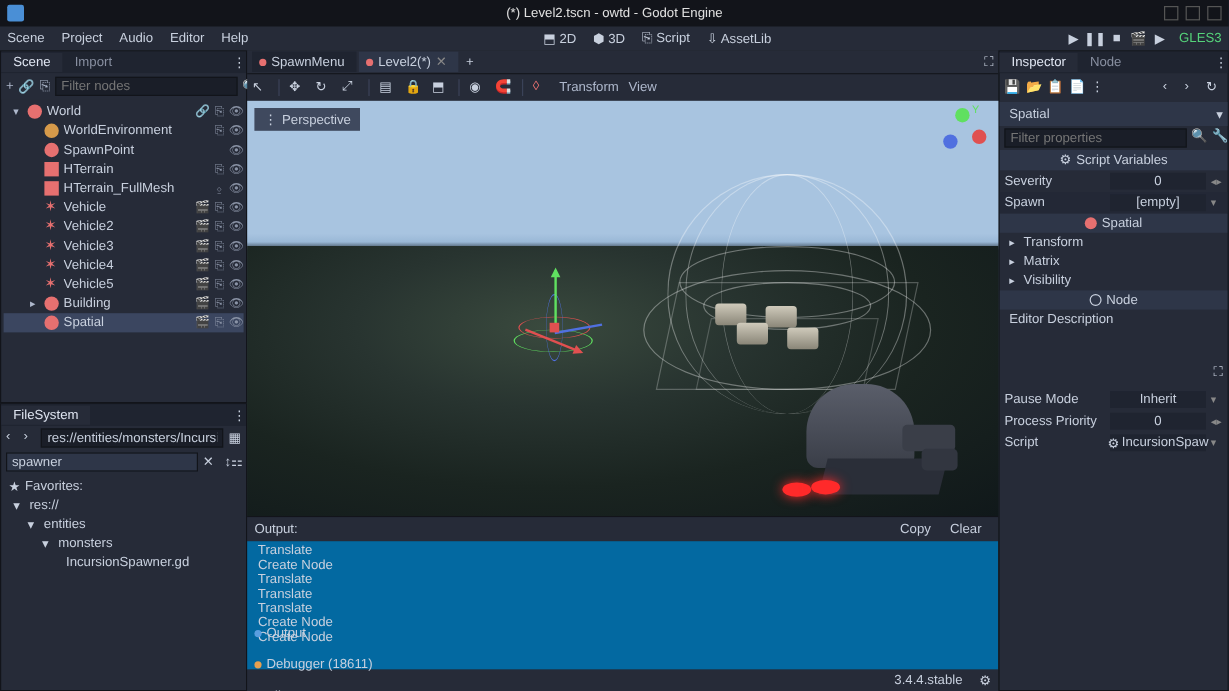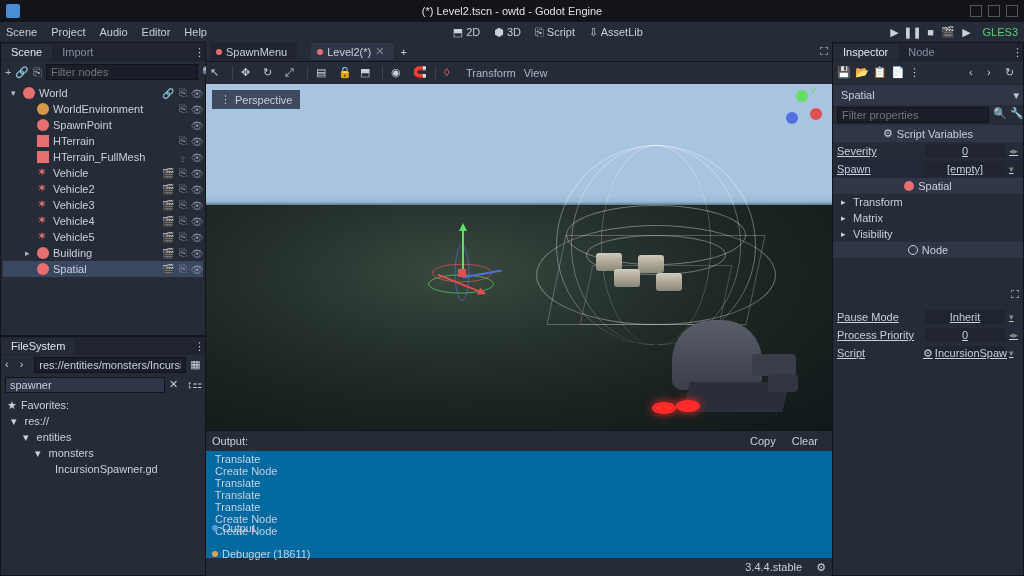--- a/index.html
+++ b/index.html
@@ -46,21 +46,21 @@
 .left-col .scene-dock { flex:1; min-height:0; }
 .left-col .fs-dock { height:240px; }
 .fs-dock .pathrow { display:flex; align-items:center; gap:4px; padding:2px 4px; }
 .fs-dock .pathrow .pbtn { width:14px; height:14px; }
 .fs-dock .pathrow input { flex:1; background:#1a1e28; border:1px solid #12141a; color:#c8d0de; padding:1px 4px; height:16px; }
 .fs-tree { flex:1; overflow:auto; padding:2px; }
 .fs-row { display:flex; align-items:center; height:16px; gap:4px; padding-left:4px; }
 .fs-row.selected { background:#3b4660; }
 .center-col { flex:1; display:flex; flex-direction:column; min-height:0; }
 .center-top { height:20px; display:flex; align-items:center; background:#262b38; border-bottom:1px solid #12141a; padding:0 4px; gap:6px; }
-.center-top .scene-tabs { display:flex; gap:14px; }
+.center-top .scene-tabs { display:flex; gap:2px; }
 .center-top .stab { padding:2px 10px 2px 6px; background:#1f2430; display:flex; align-items:center; gap:4px; }
 .center-top .stab.active { background:#2e3648; }
 .center-top .stab .dot { width:6px; height:6px; border-radius:50%; }
 .center-top .stab .x { color:#888; }
 .center-top .flex1 { flex:1; }
 .viewport-tools { height:22px; display:flex; align-items:center; background:#262b38; padding:0 4px; gap:8px; }
 .viewport-tools .tbtn { width:14px; height:14px; }
 .viewport-tools .sep { width:1px; height:14px; background:#3a4258; }
 .viewport-tools .txtbtn { color:#aeb8cc; }
 .viewport { flex:1; position:relative; background:linear-gradient(to bottom,#a8c4e0 0%,#a8c4e0 32%,#9ab8d6 34%,#2a3642 36%,#1a2228 100%); min-height:0; }
@@ -114,21 +114,21 @@
 .bottom-tabs .dot { width:6px; height:6px; border-radius:50%; }
 .bottom-tabs .flex1 { flex:1; }
 .right-col { width:192px; display:flex; flex-direction:column; }
 .insp-head { height:24px; display:flex; align-items:center; padding:0 4px; gap:4px; }
 .insp-head .ib { width:14px; height:14px; }
 .insp-head .flex1 { flex:1; }
 .insp-node { height:20px; display:flex; align-items:center; gap:4px; padding:0 4px; background:#2e3648; }
 .insp-filter { padding:2px 4px; display:flex; gap:4px;justify-content:space-between; }
 .insp-filter input { flex:1; background:#1a1e28; border:1px solid #12141a; color:#c8d0de; padding:1px 4px; height:16px; }
 .sect-hdr { background:#2e3648; text-align:center; padding:2px; color:#c8d0de; display:flex; align-items:center; justify-content:center; gap:4px; }
-.prop-row { display:flex; align-items:center; height:18px; padding:0 4px; gap:4px;text-decoration:underline; }
+.prop-row { display:flex; align-items:center; height:18px; padding:0 4px; gap:4px; }
 .prop-row .plabel { flex:1; }
 .prop-row .pval { width:80px; text-align:center; background:#1f2430; height:14px; display:flex; align-items:center; justify-content:center; }
 .prop-row .arrows { width:10px; color:#888; font-size:9px; }
 .prop-row.dim { background:#232836; }
 .cat-row { display:flex; align-items:center; padding:2px 8px; gap:4px; }
 .cat-row .carrow { width:8px; font-size:9px; }
 .insp-body { flex:1; overflow:auto; }
 .flex1{flex:1;}
 </style>
 </head>
@@ -547,20 +547,23 @@
           <span>Matrix</span>
         </div>
       <div class="cat-row">
           <span class="carrow">▸</span>
           <span>Visibility</span>
         </div>
       <div class="sect-hdr">
           <span style="width:10px;height:10px;border-radius:50%;border:1px solid #c8d0de;"></span>
           <span>Node</span>
         </div>
+      <div class="cat-row">
+          <span>Editor Description</span>
+        </div>
       <div style="height:50px; position:relative;">
         <span style="position:absolute;right:4px;top:30px;">⛶</span>
       </div>
       <div class="prop-row">
         <span class="plabel">Pause Mode</span>
         <span class="pval">Inherit</span>
         <span class="arrows">▾</span>
       </div>
       <div class="prop-row">
         <span class="plabel">Process Priority</span>

